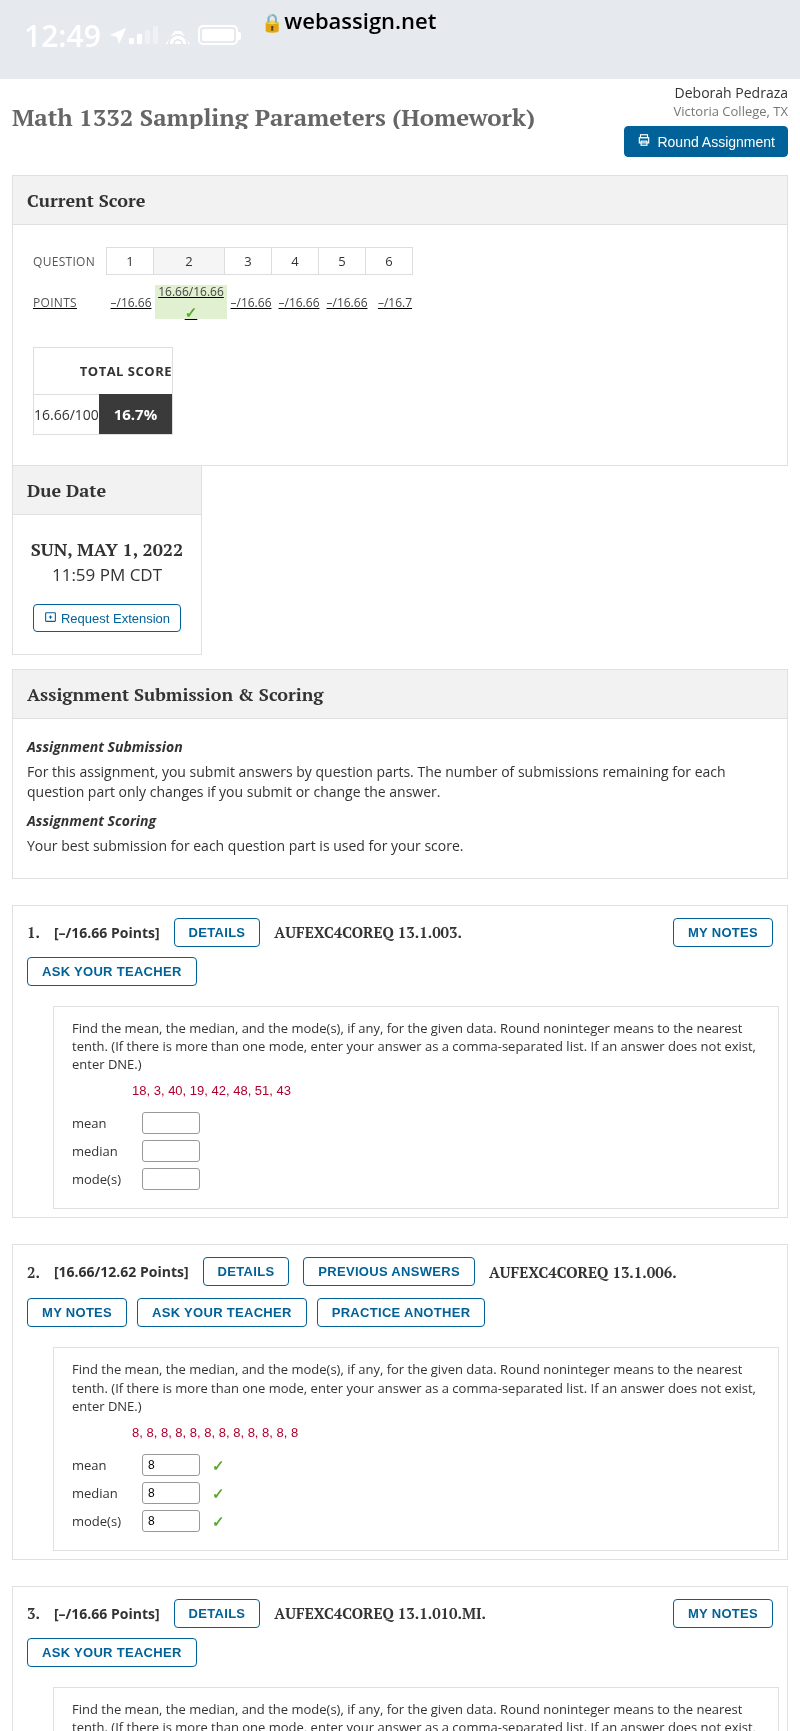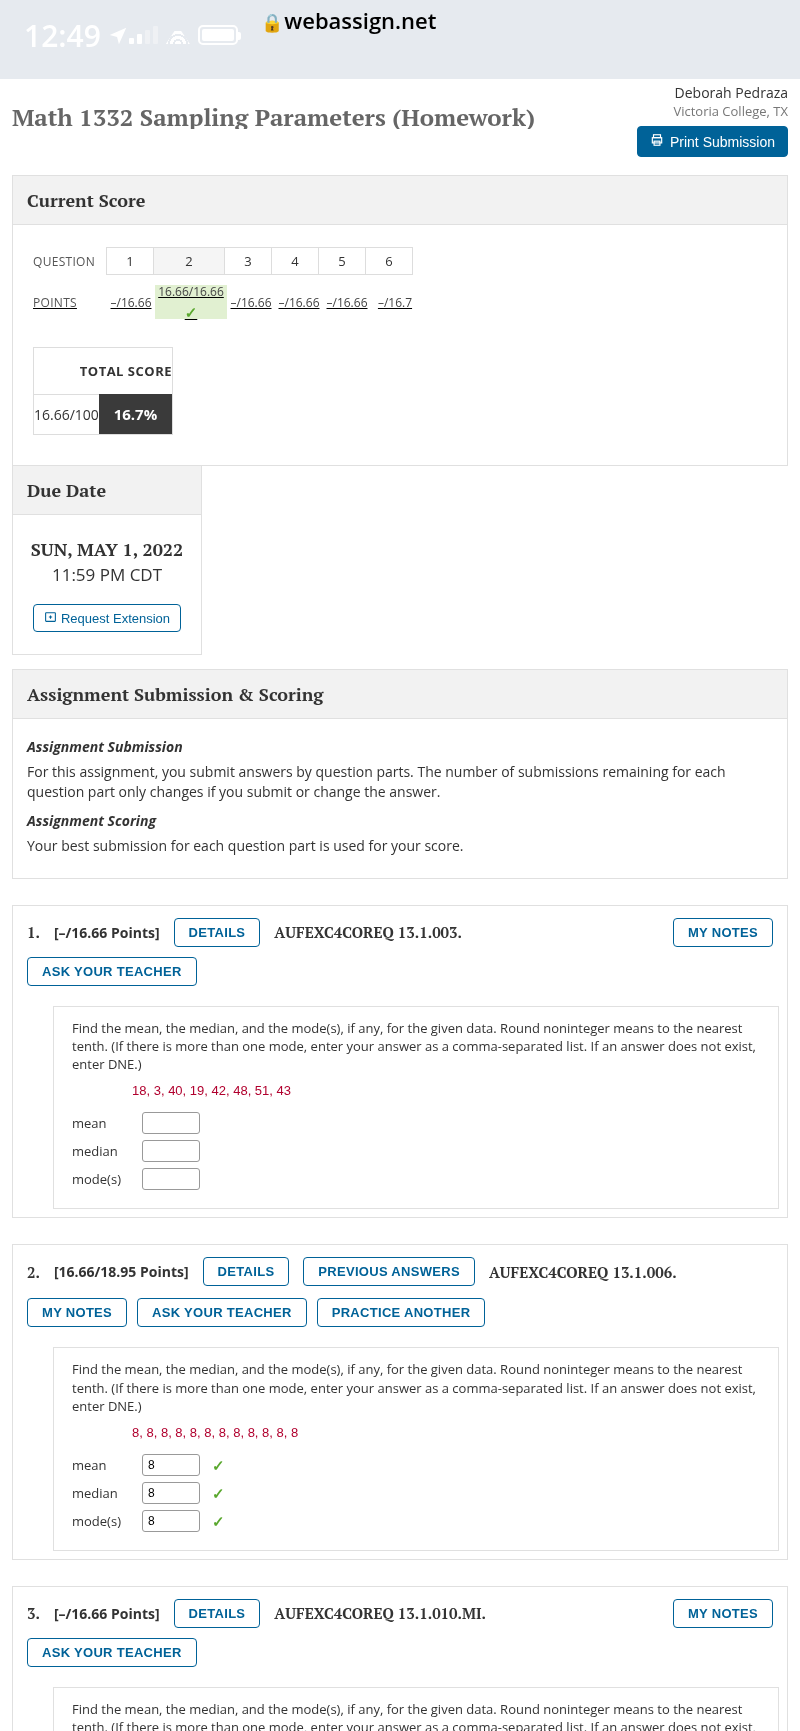--- a/index.html
+++ b/index.html
@@ -118,21 +118,21 @@
       <div class="name">Deborah Pedraza</div>
       <div class="school">Victoria College, TX</div>
       <button class="print-btn">
         <span>
           <svg width="14" height="14" viewBox="0 0 24 24" fill="none" stroke="#fff" stroke-width="2">
               <rect x="6" y="3" width="12" height="5"></rect>
               <rect x="4" y="8" width="16" height="9"></rect>
               <rect x="7" y="14" width="10" height="7"></rect>
             </svg>
         </span>
-        <span>Print Submission</span>
+        <span>Round Assignment</span>
       </button>
     </div>
   </div>
 
   <div class="panel">
     <div class="panel-header">Current Score</div>
     <div class="score-body">
       <div class="score-table">
         <div class="row">
           <div class="label">QUESTION</div>
@@ -217,21 +217,21 @@
       <div class="ans-row">
           <label>mode(s)</label>
           <input class="ans-input" style="">
         </div>
     </div>
   </div>
 
   <div class="question">
     <div class="q-header">
       <span class="q-num">2.</span>
-      <span class="q-points">[16.66/18.95 Points]</span>
+      <span class="q-points">[16.66/12.62 Points]</span>
       <button class="outline-btn">DETAILS</button>
       <button class="outline-btn">PREVIOUS ANSWERS</button>
       <span class="q-code">AUFEXC4COREQ 13.1.006.</span>
     </div>
     <div class="section-row2">
       <button class="outline-btn">MY NOTES</button>
       <button class="outline-btn">ASK YOUR TEACHER</button>
       <button class="outline-btn">PRACTICE ANOTHER</button>
     </div>
     <div class="q-body">

